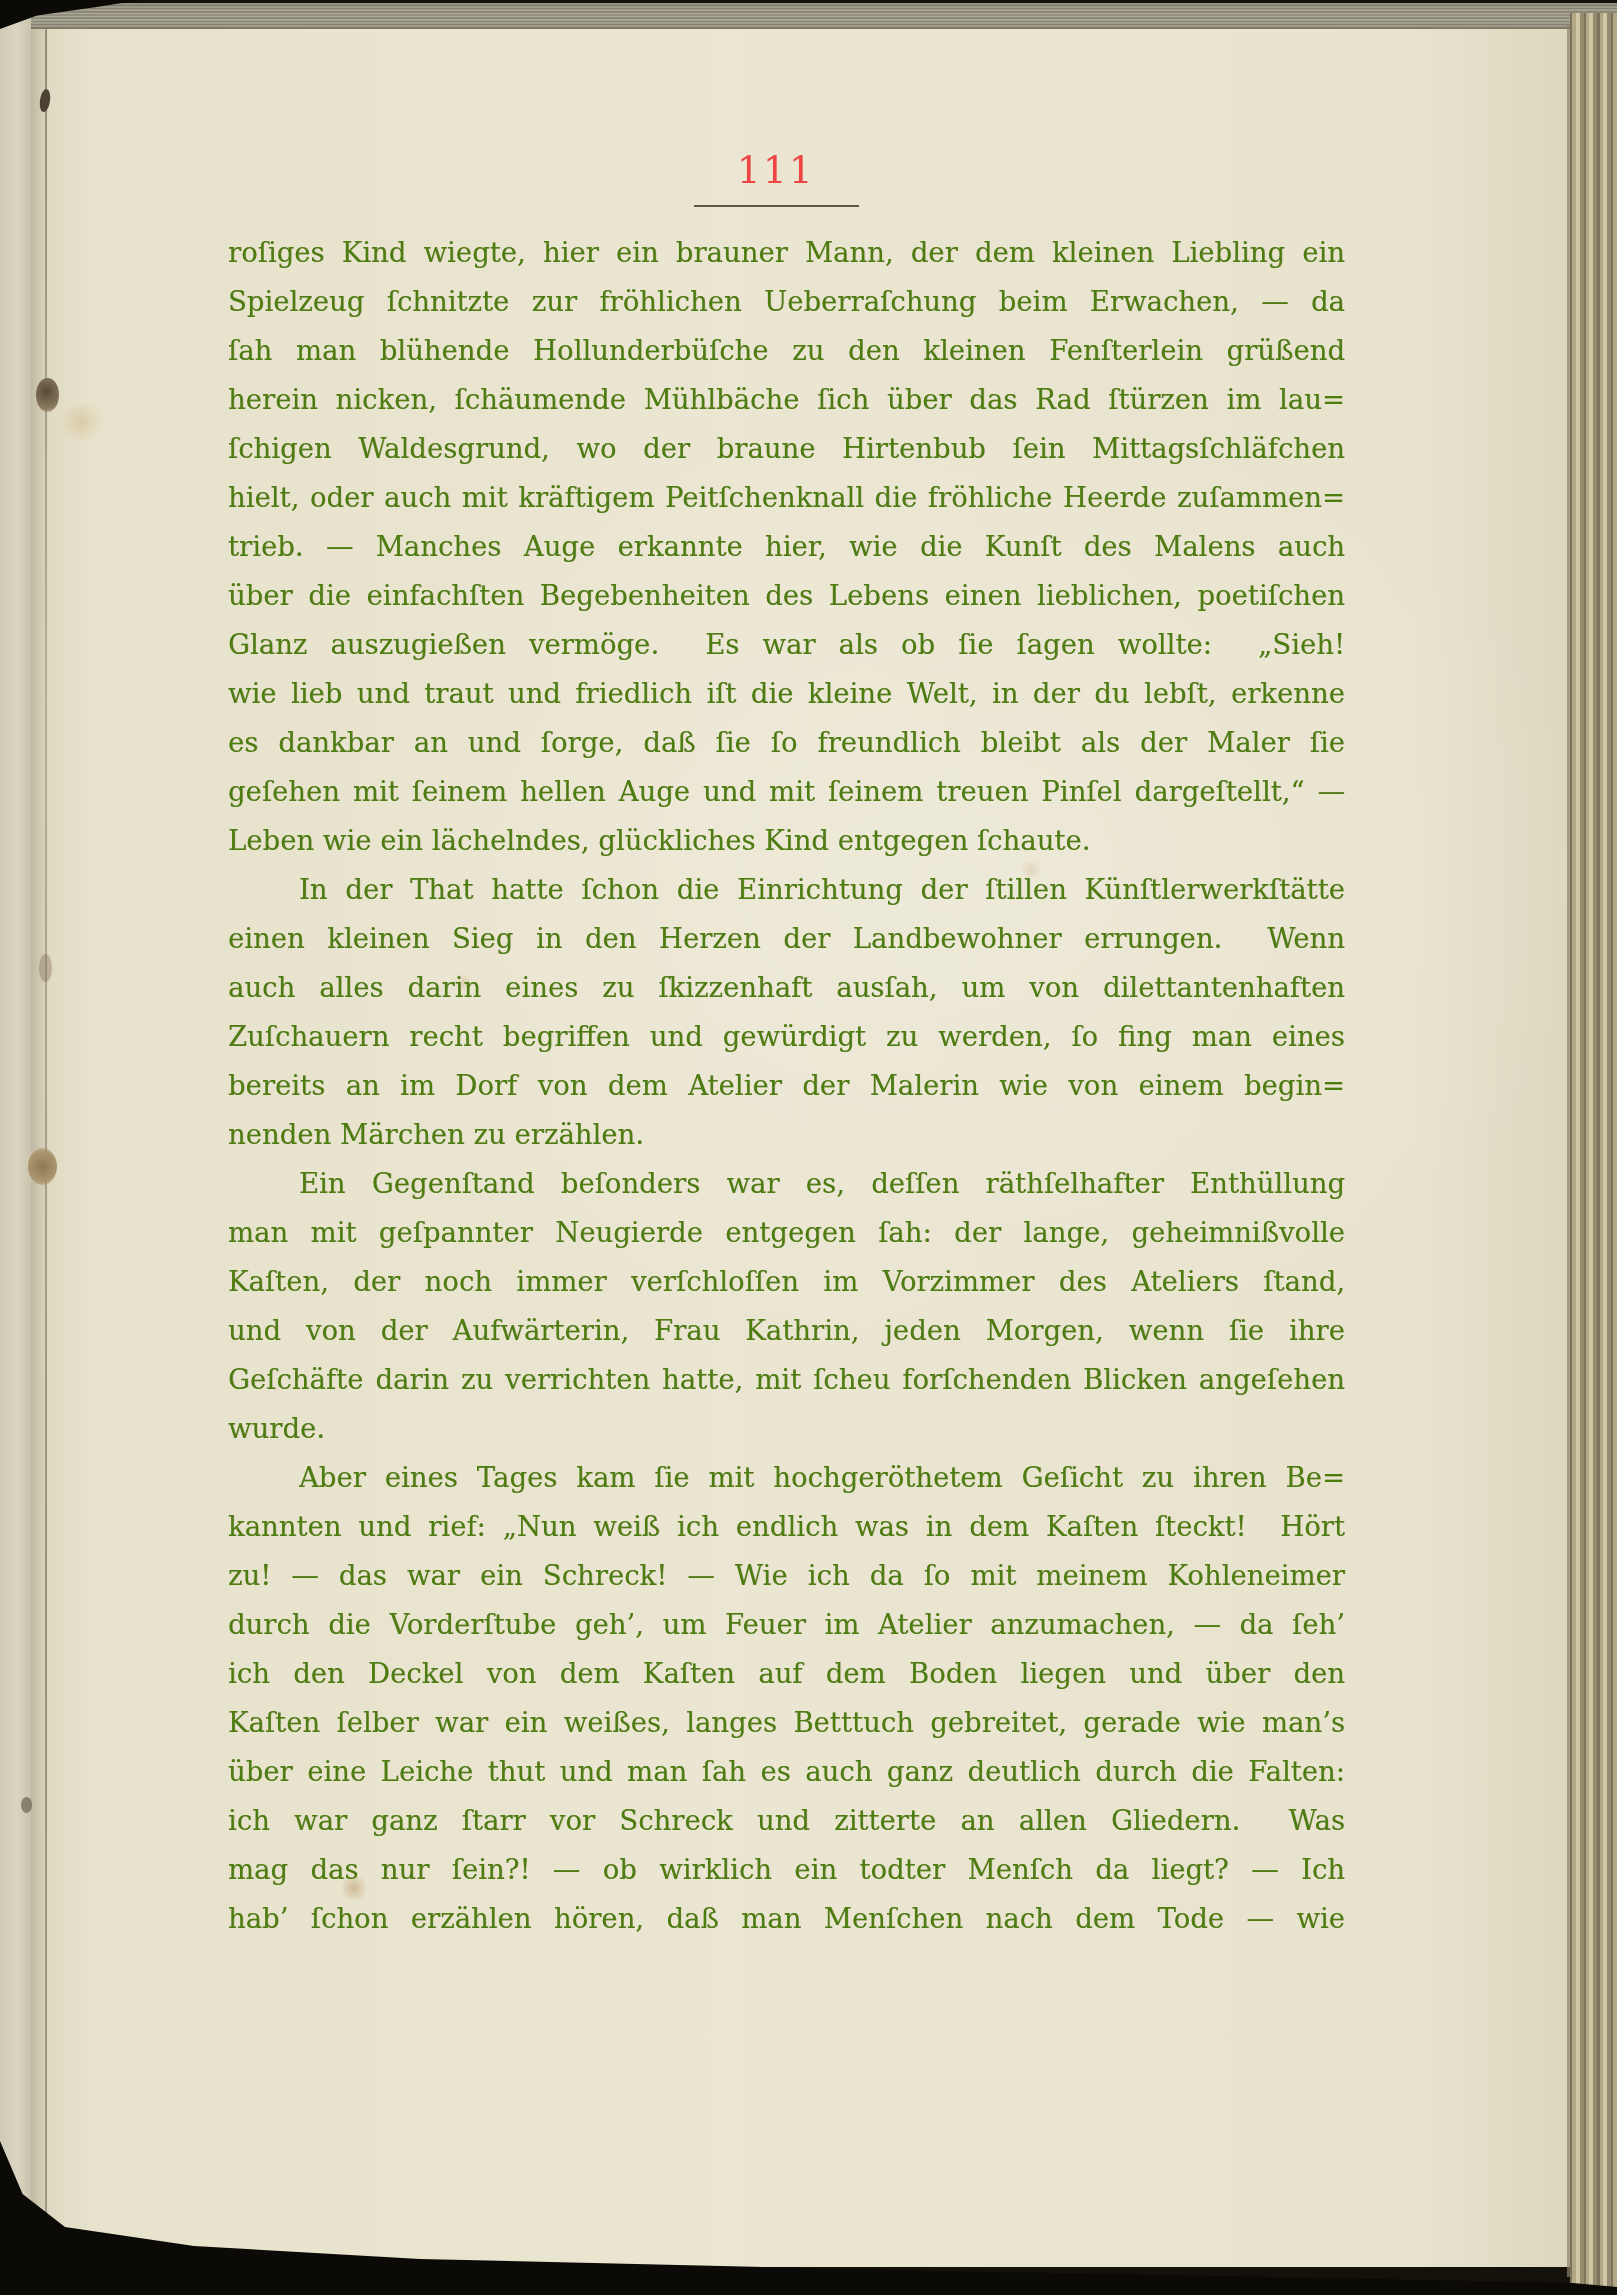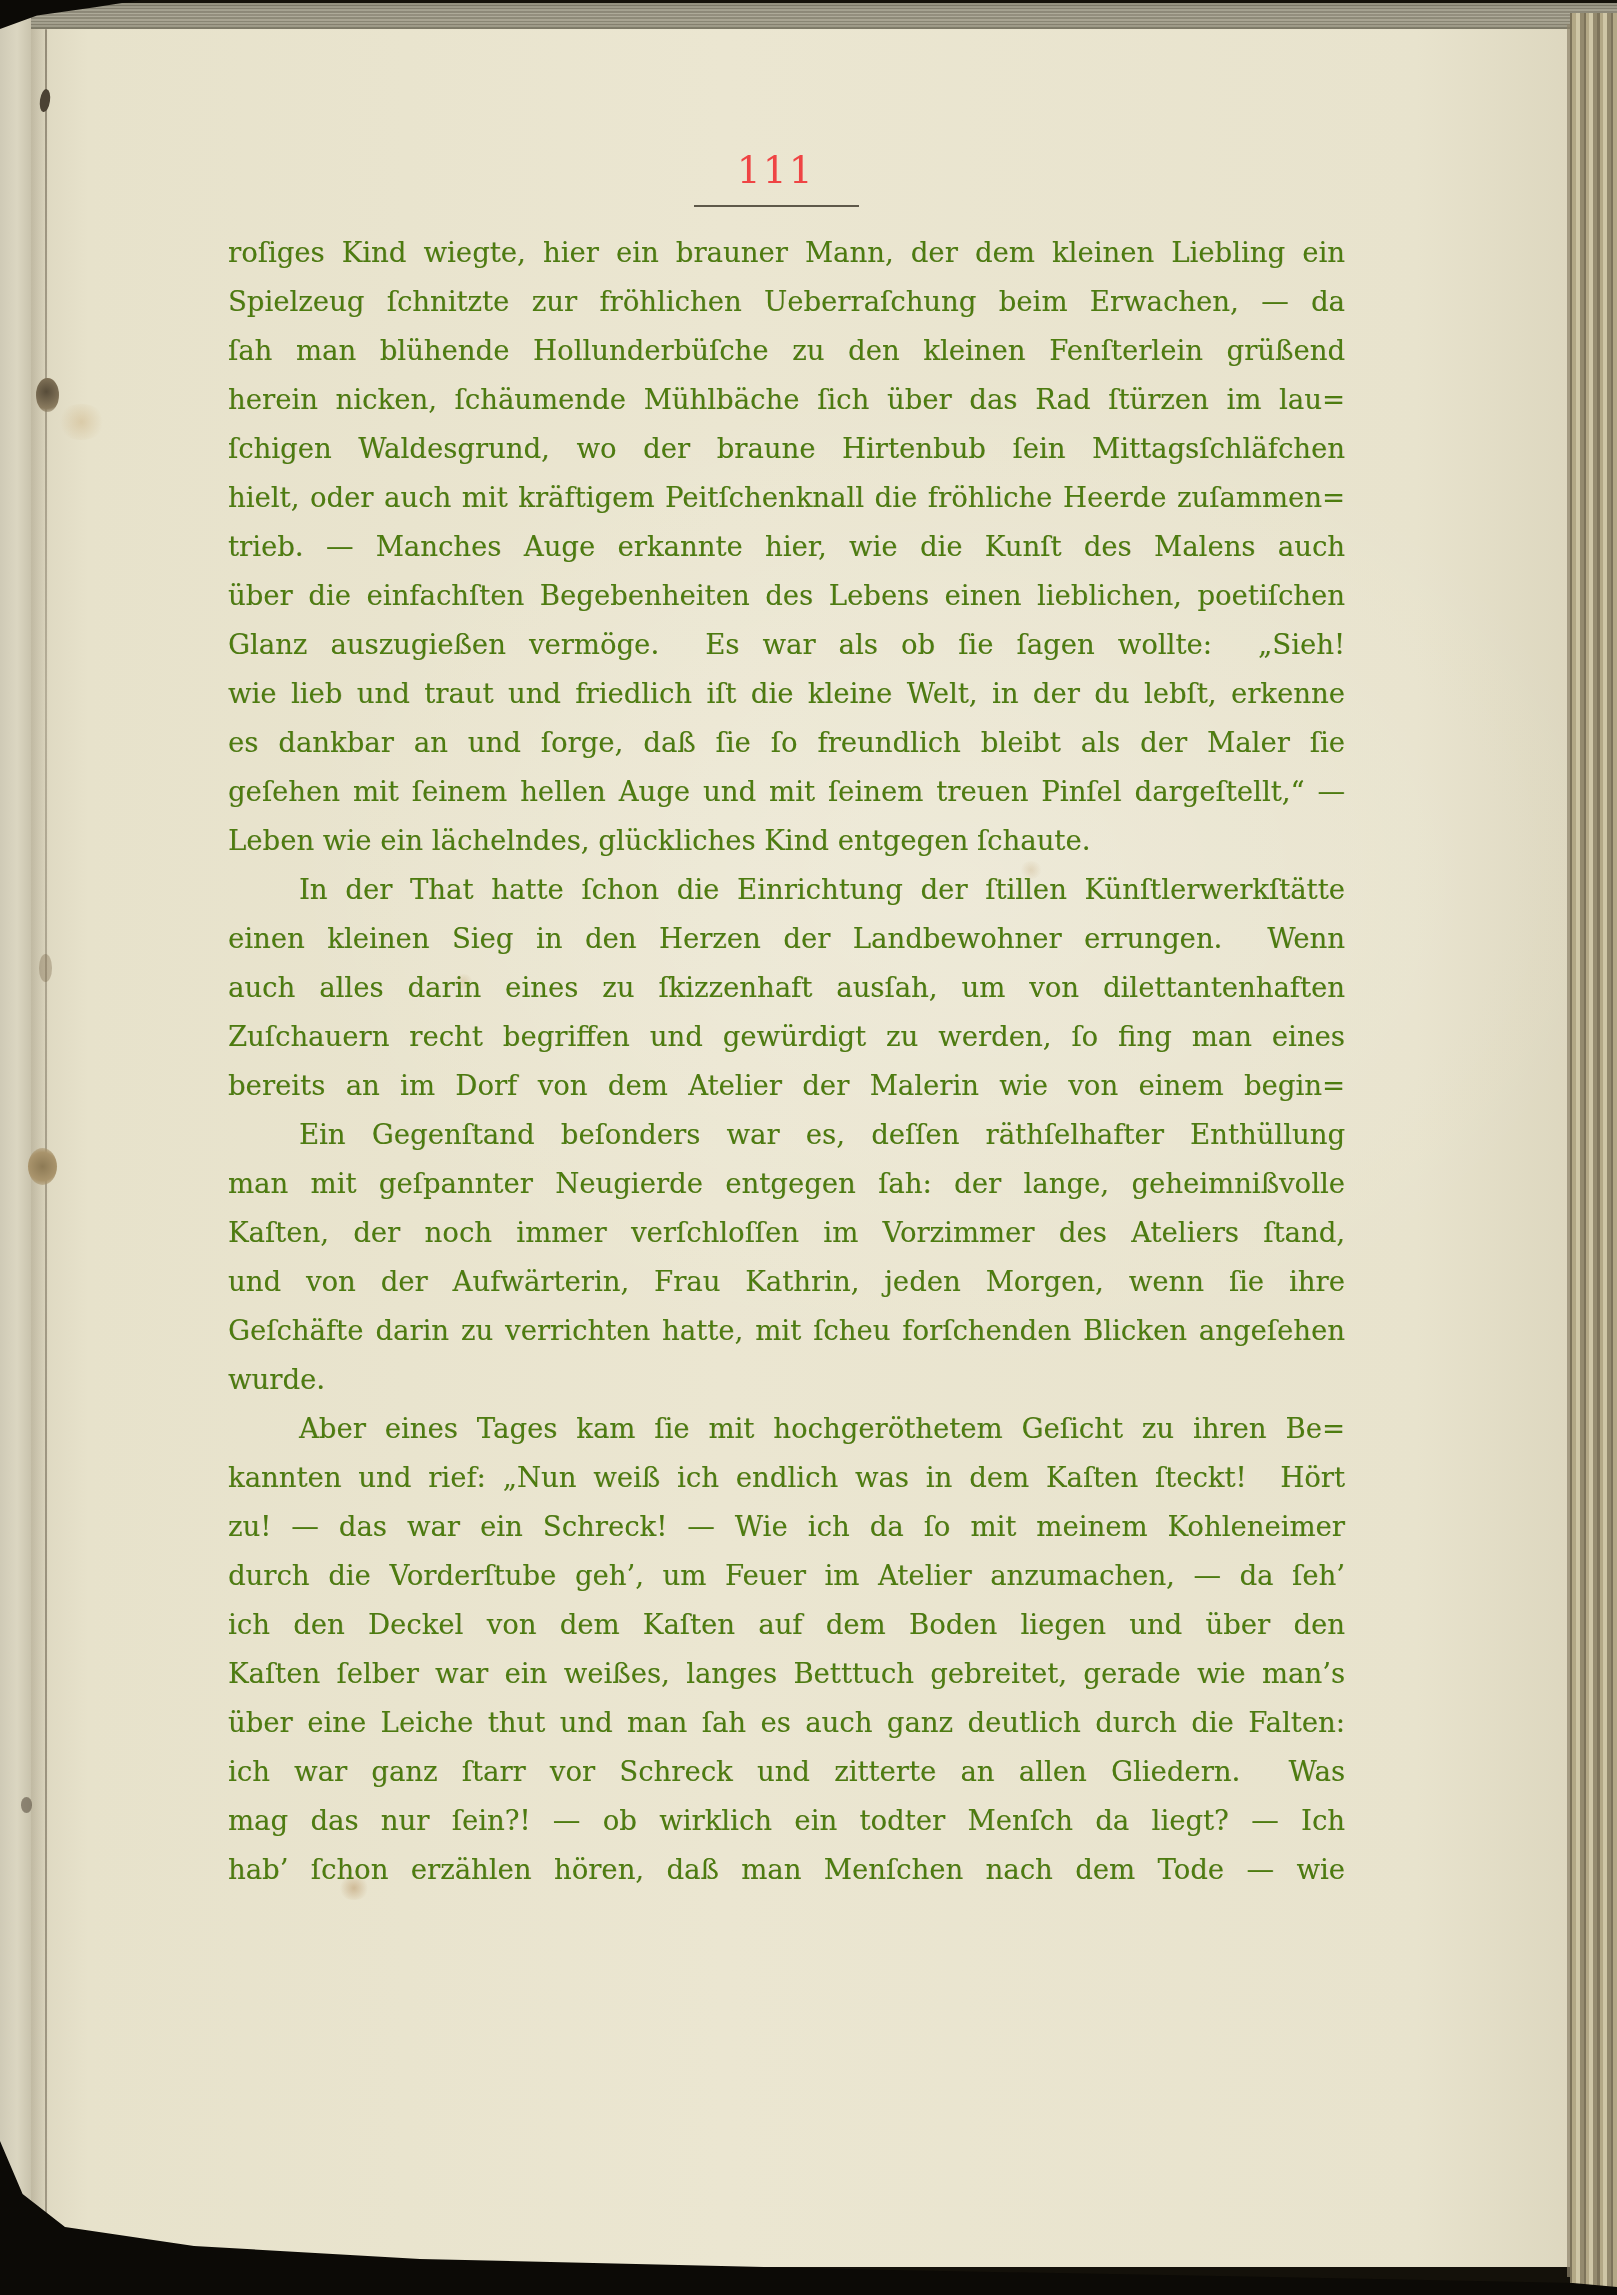--- a/index.html
+++ b/index.html
@@ -137,20 +137,21 @@
       <div class="line">Glanz auszugießen vermöge.  Es war als ob ſie ſagen wollte:  „Sieh!</div>
       <div class="line">wie lieb und traut und friedlich iſt die kleine Welt, in der du lebſt, erkenne</div>
       <div class="line">es dankbar an und ſorge, daß ſie ſo freundlich bleibt als der Maler ſie</div>
       <div class="line">geſehen mit ſeinem hellen Auge und mit ſeinem treuen Pinſel dargeſtellt,“ —</div>
       <div class="line flush">Leben wie ein lächelndes, glückliches Kind entgegen ſchaute.</div>
       <div class="line indent">In der That hatte ſchon die Einrichtung der ſtillen Künſtlerwerkſtätte</div>
       <div class="line">einen kleinen Sieg in den Herzen der Landbewohner errungen.  Wenn</div>
       <div class="line">auch alles darin eines zu ſkizzenhaft ausſah, um von dilettantenhaften</div>
       <div class="line">Zuſchauern recht begriffen und gewürdigt zu werden, ſo fing man eines</div>
       <div class="line">bereits an im Dorf von dem Atelier der Malerin wie von einem begin=</div>
+      <div class="line flush">nenden Märchen zu erzählen.</div>
       <div class="line indent">Ein Gegenſtand beſonders war es, deſſen räthſelhafter Enthüllung</div>
       <div class="line">man mit geſpannter Neugierde entgegen ſah: der lange, geheimnißvolle</div>
       <div class="line">Kaſten, der noch immer verſchloſſen im Vorzimmer des Ateliers ſtand,</div>
       <div class="line">und von der Aufwärterin, Frau Kathrin, jeden Morgen, wenn ſie ihre</div>
       <div class="line">Geſchäfte darin zu verrichten hatte, mit ſcheu forſchenden Blicken angeſehen</div>
       <div class="line flush">wurde.</div>
       <div class="line indent">Aber eines Tages kam ſie mit hochgeröthetem Geſicht zu ihren Be=</div>
       <div class="line">kannten und rief: „Nun weiß ich endlich was in dem Kaſten ſteckt!  Hört</div>
       <div class="line">zu! — das war ein Schreck! — Wie ich da ſo mit meinem Kohleneimer</div>
       <div class="line">durch die Vorderſtube geh’, um Feuer im Atelier anzumachen, — da ſeh’</div>

